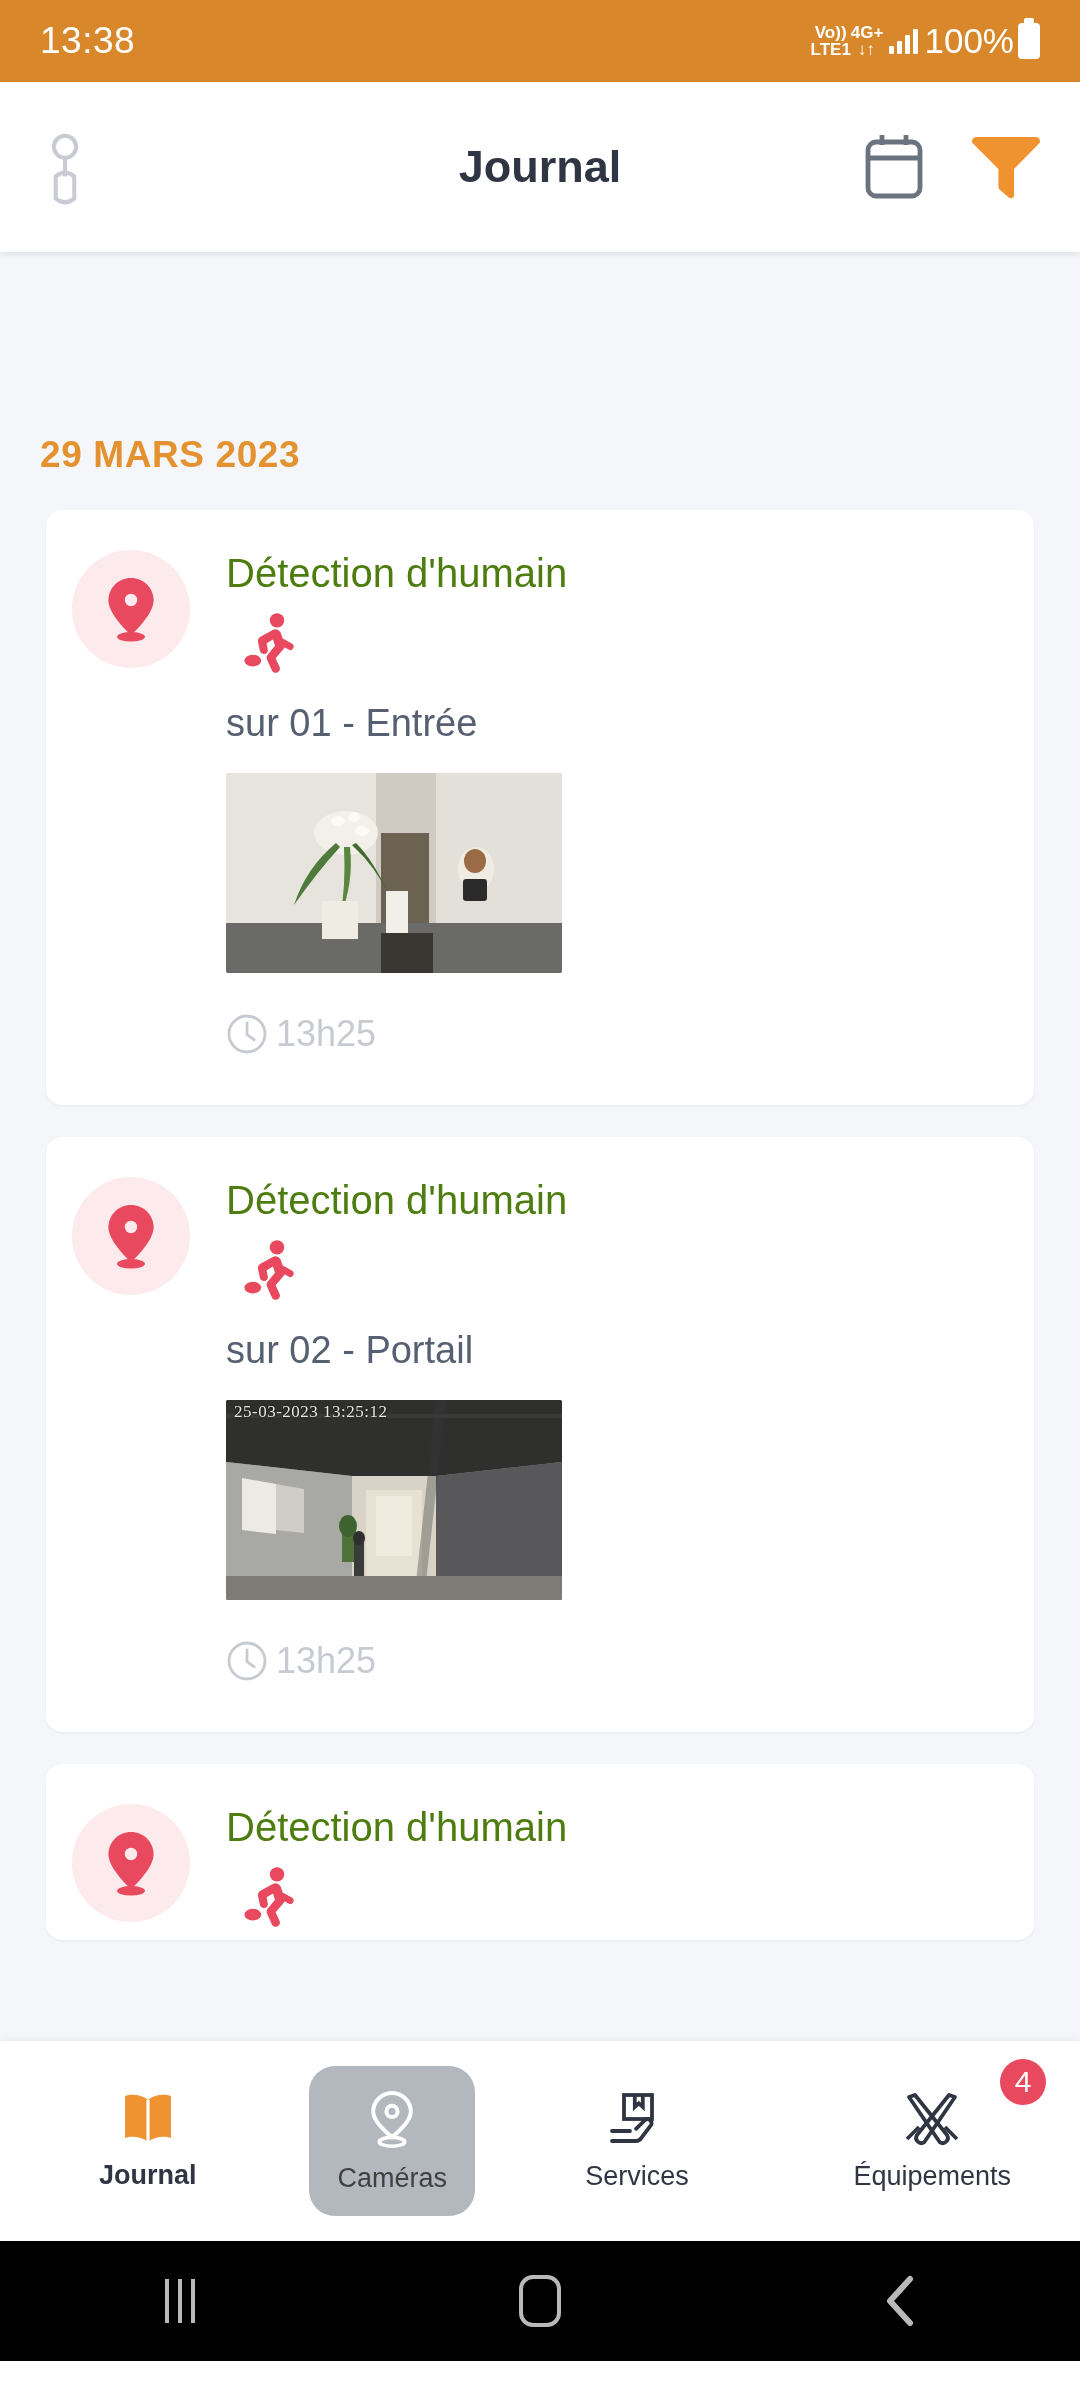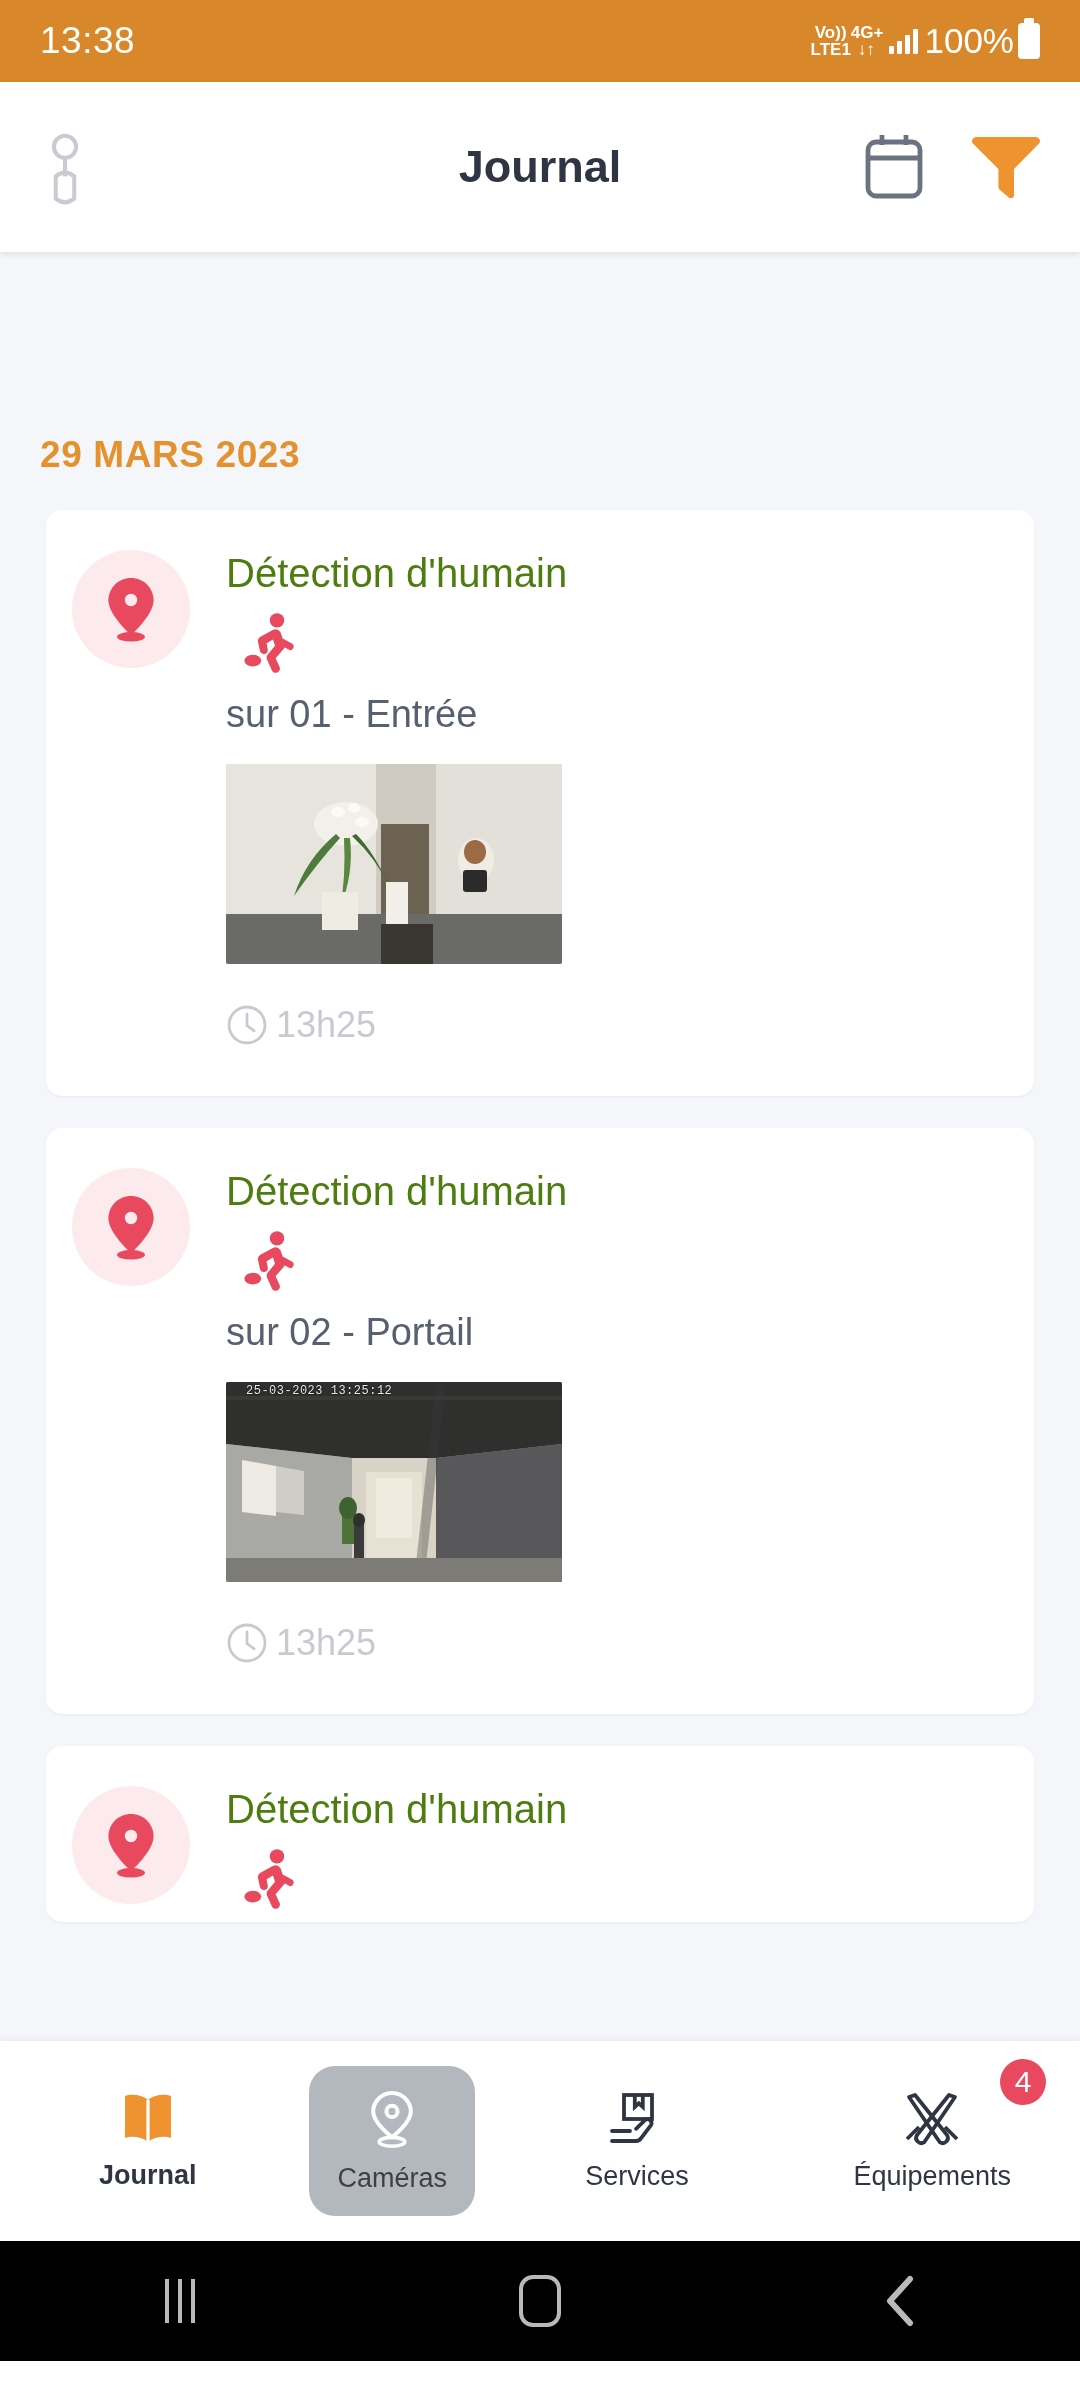--- a/index.html
+++ b/index.html
@@ -86,30 +86,30 @@
   }
   .card-badge {
     width: 118px; height: 118px; border-radius: 50%;
     background: #fdeaec; flex: 0 0 118px;
     display: flex; align-items: center; justify-content: center;
     margin-left: 26px;
   }
   .card-body { flex: 1; padding-left: 36px; padding-bottom: 6px; }
   .card-title { font-size: 40px; color: #4d7c0f; line-height: 1.15; }
   .card-type-icon { margin: 16px 0 6px 16px; }
-  .card-camera { font-size: 38px; color: #576071; margin-top: 19px; }
+  .card-camera { font-size: 38px; color: #576071; margin-top: 28px; }
   .card-thumb {
     width: 336px; height: 200px; margin-top: 28px;
     border-radius: 2px; overflow: hidden; position: relative;
     background: #cfd3d6;
   }
   .thumb-stamp {
-    position: absolute; top: 2px; left: 20px;
-    font-family: Liberation Mono, monospace;
-    font-size: 12px; color: #e8e8e8; letter-spacing: .5px;
+    position: absolute; top: 2px; left: 8px;
+    font-family: Liberation Serif, serif;
+    font-size: 17px; color: #e8e8e8; letter-spacing: .5px;
     text-shadow: 0 0 2px #000;
   }
   .card-time {
     display: flex; align-items: flex-end; gap: 8px;
     margin-top: 40px; padding-bottom: 44px;
   }
   .card-time-text { font-size: 36px; color: #c7cbd1; }
 
   
   .bottomnav {

